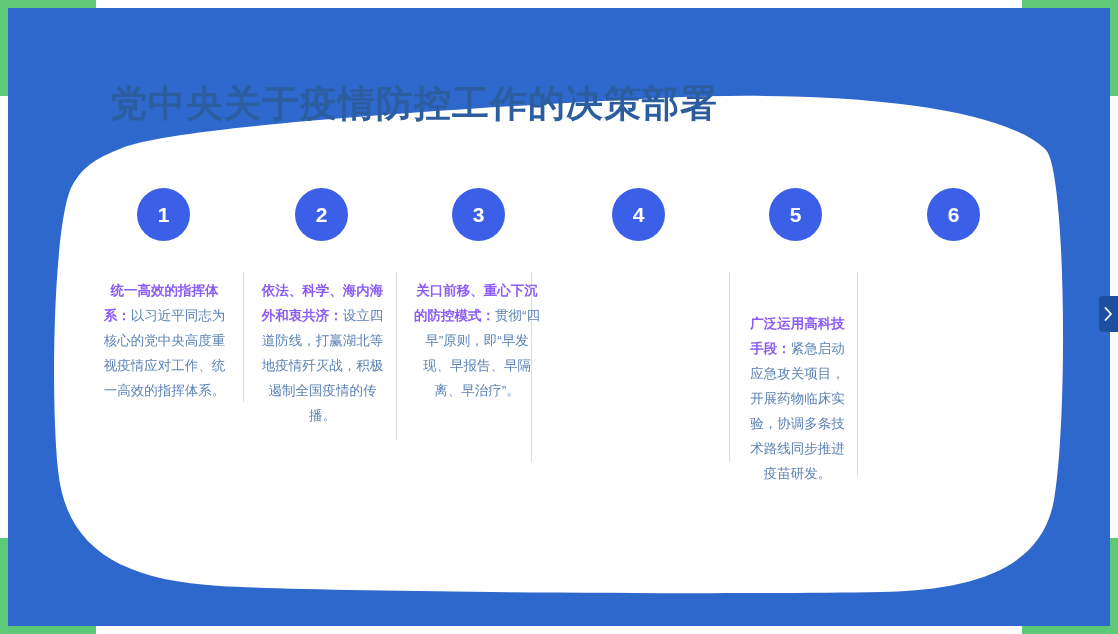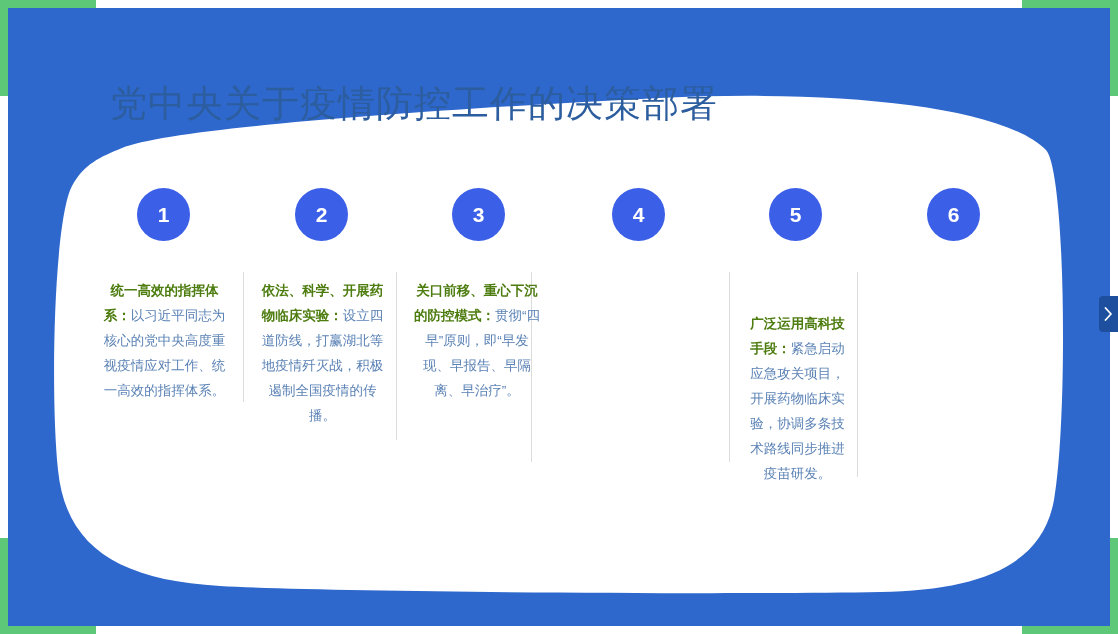--- a/index.html
+++ b/index.html
@@ -57,21 +57,21 @@
     width: 1118px;
     height: 634px;
   }
 
   .slide-title {
     position: absolute;
     left: 110px;
     top: 82px;
     font-size: 37px;
     line-height: 44px;
-    font-weight: 400;
+    font-weight: 700;
     color: #2c5d9e;
     letter-spacing: 1px;
     white-space: nowrap;
   }
 
   
   .badge {
     position: absolute;
     width: 53px;
     height: 53px;
@@ -91,21 +91,21 @@
     position: absolute;
     top: 278px;
     text-align: center;
     font-size: 13.5px;
     line-height: 25px;
     color: #5b82b5;
     word-break: break-all;
   }
   .col .lead {
     font-weight: bold;
-    color: #4d7c0f;
+    color: #8b5cf6;
   }
 
   
   .divider {
     position: absolute;
     width: 1px;
     background: #dcdcdc;
   }
 
   
@@ -165,21 +165,21 @@
     <div class="divider" style="left:396px; top:272px; height:168px;"></div>
     <div class="divider" style="left:531px; top:272px; height:190px;"></div>
     <div class="divider" style="left:729px; top:272px; height:190px;"></div>
     <div class="divider" style="left:857px; top:272px; height:205px;"></div>
 
     <div class="col" style="left:102px; width:125px;">
       <span class="lead">统一高效的指挥体系：</span><span>以习近平同志为核心的党中央高度重视疫情应对工作、统一高效的指挥体系。</span>
     </div>
 
     <div class="col" style="left:260px; width:125px;">
-      <span class="lead">依法、科学、开展药物临床实验：</span><span>设立四道防线，打赢湖北等地疫情歼灭战，积极遏制全国疫情的传播。</span>
+      <span class="lead">依法、科学、海内海外和衷共济：</span><span>设立四道防线，打赢湖北等地疫情歼灭战，积极遏制全国疫情的传播。</span>
     </div>
 
     <div class="col" style="left:412px; width:130px;text-align:center;">
       <span class="lead">关口前移、重心下沉的防控模式：</span><span>贯彻“四早”原则，即“早发现、早报告、早隔离、早治疗”。</span>
     </div>
 
 
     <div class="col" style="left:745px; width:105px;margin-top:33px;">
       <span class="lead">广泛运用高科技手段：</span><span>紧急启动应急攻关项目，开展药物临床实验，协调多条技术路线同步推进疫苗研发。</span>
     </div>

